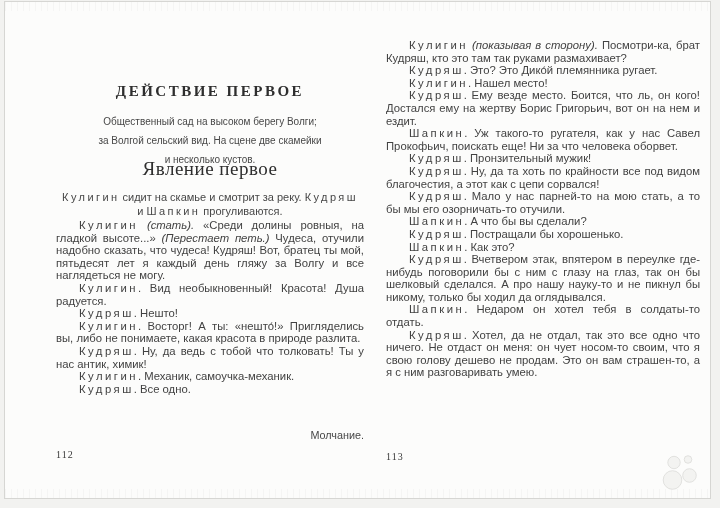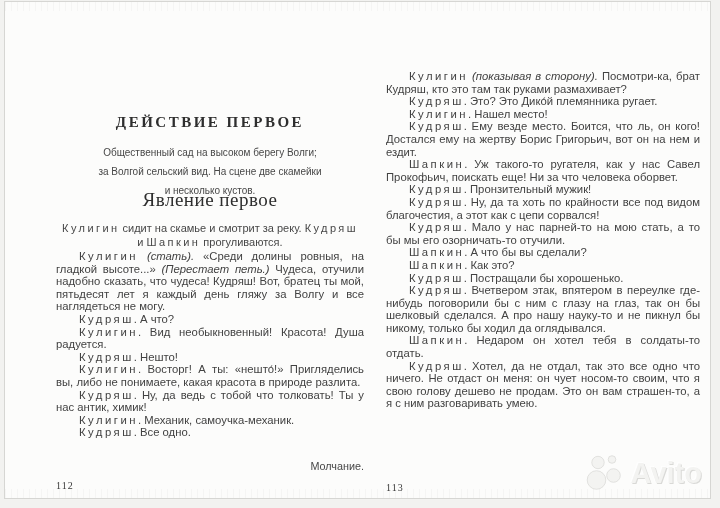--- a/index.html
+++ b/index.html
@@ -22,21 +22,21 @@
   }
   .edge-texture{
     position:absolute;left:0;width:100%;height:9px;
     background:repeating-linear-gradient(90deg, rgba(110,110,110,0.05) 0 1px, rgba(0,0,0,0) 1px 6px);
   }
   .edge-texture.top{top:0;}
   .edge-texture.bottom{bottom:0;}
   .page{position:absolute;top:0;height:100%;}
   .page.left{left:51px;width:308px;text-decoration:underline;}
   .page.right{left:381px;width:314px;}
-  .blk{position:absolute;left:0;width:100%;margin-top:31px;}
+  .blk{position:absolute;left:0;width:100%;}
 
   .act-title{
     top:81px;text-align:center;
     font-family:"Liberation Serif",serif;font-weight:700;
     font-size:15px;letter-spacing:2.5px;color:var(--heading);
   }
   .stage-dir{
     top:110px;text-align:center;white-space:pre-line;
     font-size:10px;line-height:19px;color:#474747;
   }
@@ -84,21 +84,20 @@
 
     <section class="page left">
       <h1 class="blk act-title">ДЕЙСТВИЕ ПЕРВОЕ</h1>
       <div class="blk stage-dir">Общественный сад на высоком берегу Волги;
 за Волгой сельский вид. На сцене две скамейки
 и несколько кустов.</div>
       <h2 class="blk scene-title">Явление первое</h2>
       <div class="blk scene-dir"><span class="speaker">Кулигин</span><span> сидит на скамье и смотрит за реку. </span><span class="speaker">Кудряш</span><br><span>и </span><span class="speaker">Шапкин</span><span> прогуливаются.</span></div>
       <div class="blk body-text left-body">
           <p class="para"><span class="speaker">Кулигин</span><span> </span><span class="it">(стать).</span><span> «Среди долины ровныя, на гладкой высоте...» </span><span class="it">(Перестает петь.)</span><span> Чудеса, отучили надобно сказать, что чудеса! Кудряш! Вот, братец ты мой, пятьдесят лет я каждый день гляжу за Волгу и все наглядеться не могу.</span></p>
-          <p class="para"><span class="speaker">Кудряш</span><span>. А что?</span></p>
           <p class="para"><span class="speaker">Кулигин</span><span>. Вид необыкновенный! Красота! Душа радуется.</span></p>
           <p class="para"><span class="speaker">Кудряш</span><span>. Нешто!</span></p>
           <p class="para"><span class="speaker">Кулигин</span><span>. Восторг! А ты: «нешто́!» Пригляделись вы, либо не понимаете, какая красота в природе разлита.</span></p>
           <p class="para"><span class="speaker">Кудряш</span><span>. Ну, да ведь с тобой что толковать! Ты у нас антик, химик!</span></p>
           <p class="para"><span class="speaker">Кулигин</span><span>. Механик, самоучка-механик.</span></p>
           <p class="para"><span class="speaker">Кудряш</span><span>. Все одно.</span></p>
         </div>
       <div class="blk silence">Молчание.</div>
       <div class="blk pagenum pn-left">112</div>
     </section>
@@ -107,32 +106,31 @@
       <div class="blk body-text right-body">
           <p class="para"><span class="speaker">Кулигин</span><span> </span><span class="it">(показывая в сторону).</span><span> Посмотри-ка, брат Кудряш, кто это там так руками размахивает?</span></p>
           <p class="para"><span class="speaker">Кудряш</span><span>. Это? Это Дико́й племянника ругает.</span></p>
           <p class="para"><span class="speaker">Кулигин</span><span>. Нашел место!</span></p>
           <p class="para"><span class="speaker">Кудряш</span><span>. Ему везде место. Боится, что ль, он кого! Достался ему на жертву Борис Григорьич, вот он на нем и ездит.</span></p>
           <p class="para"><span class="speaker">Шапкин</span><span>. Уж такого-то ругателя, как у нас Савел Прокофьич, поискать еще! Ни за что человека оборвет.</span></p>
           <p class="para"><span class="speaker">Кудряш</span><span>. Пронзительный мужик!</span></p>
           <p class="para"><span class="speaker">Кудряш</span><span>. Ну, да та хоть по крайности все под видом благочестия, а этот как с цепи сорвался!</span></p>
           <p class="para"><span class="speaker">Кудряш</span><span>. Мало у нас парней-то на мою стать, а то бы мы его озорничать-то отучили.</span></p>
           <p class="para"><span class="speaker">Шапкин</span><span>. А что бы вы сделали?</span></p>
+          <p class="para"><span class="speaker">Кудряш</span><span>. Постращали бы хорошенько.</span></p>
           <p class="para"><span class="speaker">Шапкин</span><span>. Как это?</span></p>
-          <p class="para"><span class="speaker">Кудряш</span><span>. Постращали бы хорошенько.</span></p>
           <p class="para"><span class="speaker">Кудряш</span><span>. Вчетвером этак, впятером в переулке где-нибудь поговорили бы с ним с глазу на глаз, так он бы шелковый сделался. А про нашу науку-то и не пикнул бы никому, только бы ходил да оглядывался.</span></p>
           <p class="para"><span class="speaker">Шапкин</span><span>. Недаром он хотел тебя в солдаты-то отдать.</span></p>
           <p class="para"><span class="speaker">Кудряш</span><span>. Хотел, да не отдал, так это все одно что ничего. Не отдаст он меня: он чует носом-то своим, что я свою голову дешево не продам. Это он вам страшен-то, а я с ним разговаривать умею.</span></p>
         </div>
       <div class="blk pagenum pn-right">113</div>
     </section>
 
     <div class="watermark">
       <svg width="40" height="40" viewBox="0 0 40 40" aria-hidden="true">
         <circle cx="12" cy="9.5" r="6.2" fill="var(--wm_fill)" stroke="var(--wm_edge)" stroke-width="0.7"></circle>
         <circle cx="26" cy="6.5" r="3.8" fill="var(--wm_fill)" stroke="var(--wm_edge)" stroke-width="0.7"></circle>
         <circle cx="10.5" cy="27" r="9.3" fill="var(--wm_fill)" stroke="var(--wm_edge)" stroke-width="0.7"></circle>
         <circle cx="27.5" cy="22.5" r="6.8" fill="var(--wm_fill)" stroke="var(--wm_edge)" stroke-width="0.7"></circle>
       </svg>
-      <span class="wm-text">Avito</span>
     </div>
   </div>
 </div>
 
 </body></html>

